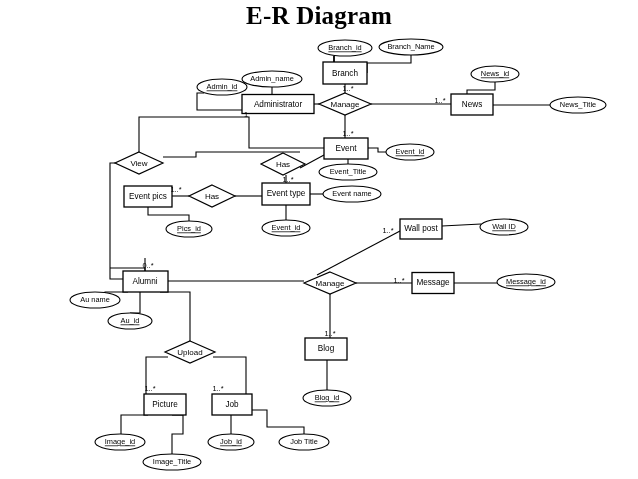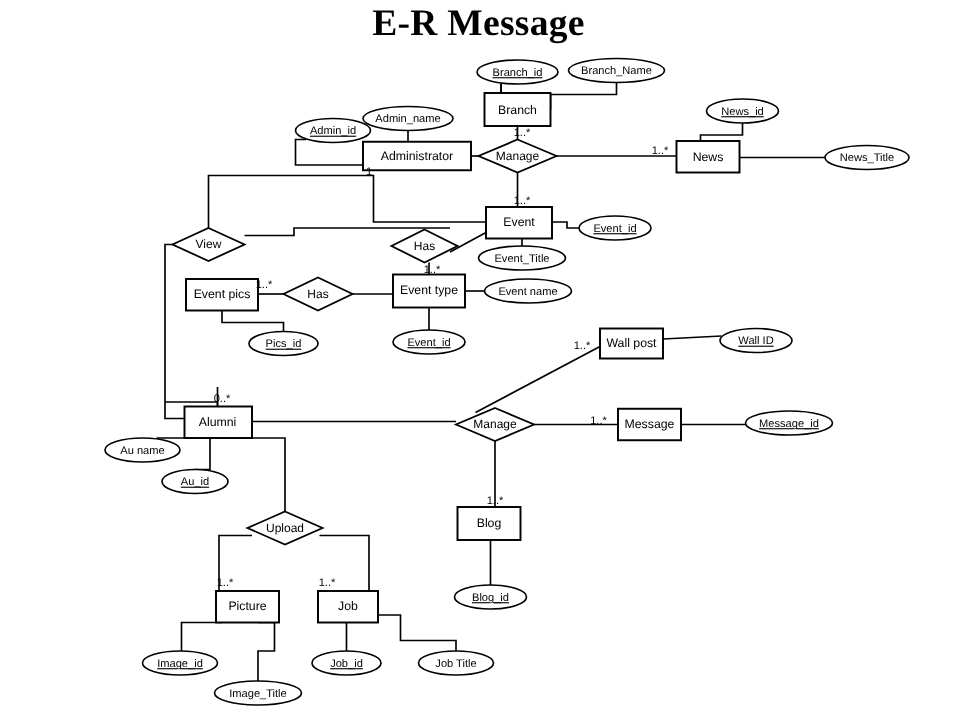--- a/index.html
+++ b/index.html
@@ -66,21 +66,21 @@
   text.attr-label   { font-size: 7.4px; }
   text.rel-label    { font-size: 8px; }
   text.card-label   { font-size: 7.4px; text-anchor: start; }
   .underline { text-decoration: underline; }
 </style>
 </head>
 <body>
 
 <div id="page">
 
-  <div id="diagram-title">E-R Message</div>
+  <div id="diagram-title">E-R Diagram</div>
 
   <svg id="er-canvas" viewBox="0 0 638 479">
 
     <g>
 
       <polyline class="conn" points="334,56 334,62 334,62"></polyline>
       <polyline class="conn" points="334,56 334,62"></polyline>
       <line class="conn" x1="334" y1="56" x2="334" y2="62"></line>
 
       <polyline class="conn" points="411,55 411,63 367,63 367,73"></polyline>

